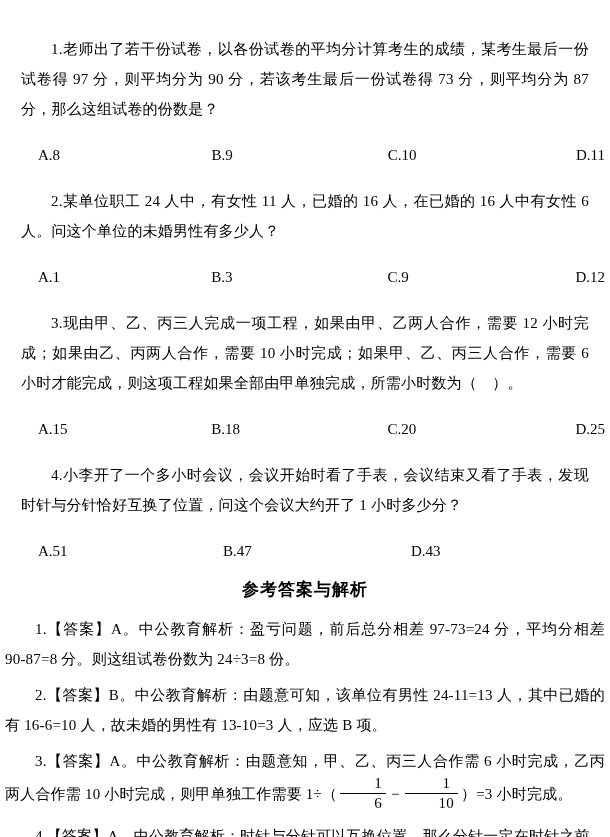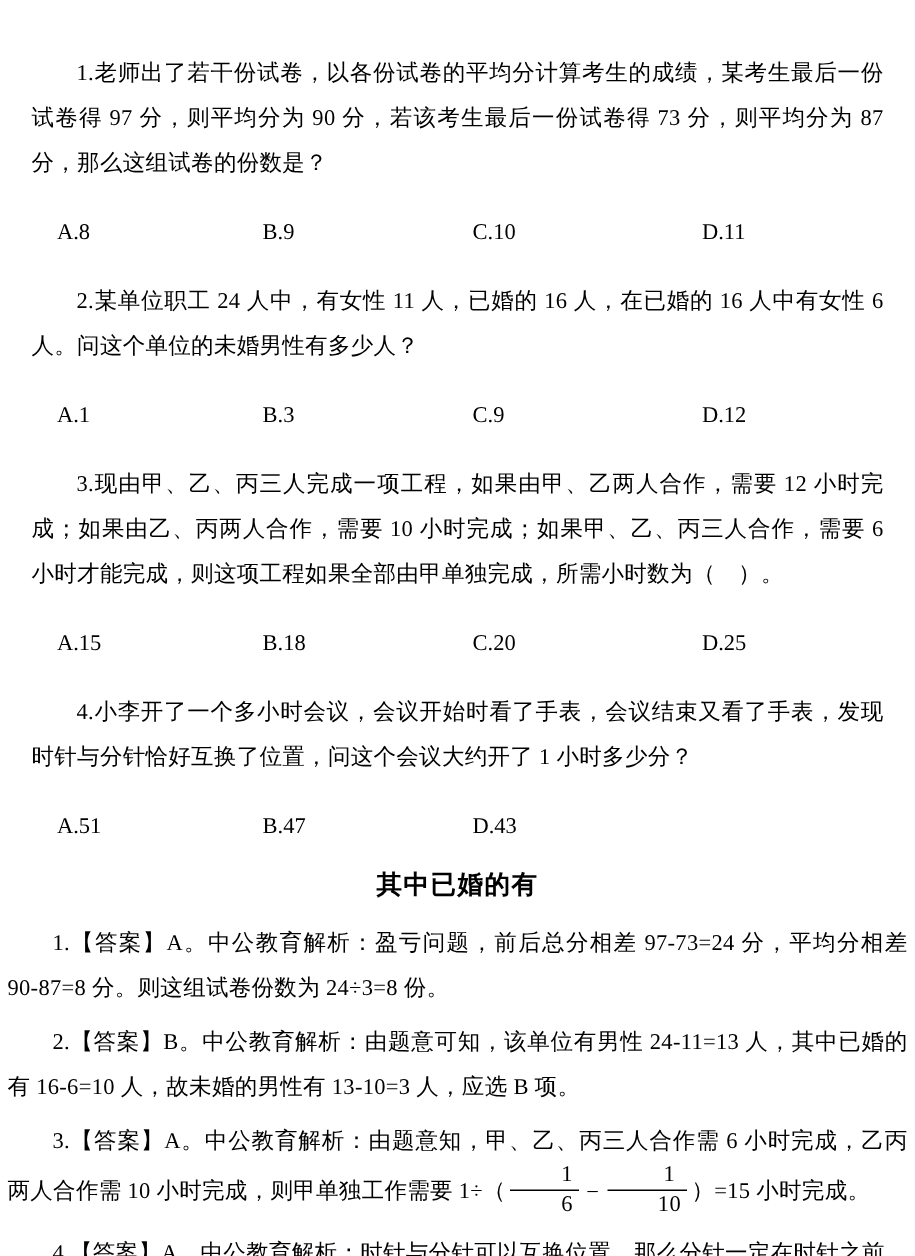--- a/index.html
+++ b/index.html
@@ -24,20 +24,21 @@
     text-indent: 2em;
     text-align: justify;
     letter-spacing: 0.2px;
   }
   .options {
     display: flex;
     align-items: baseline;
     padding-left: 33px;
     margin: 2px 0 2px 0;
     height: 30px;
+    gap: 48px;
   }
   .opt { display: inline-block; }
   .opt.a { width: 137px; }
   .opt.b { width: 140px; }
   .opt.c { width: 153px; }
   .opt.d { flex: 1; }
   .answers-heading {
     text-align: center;
     font-weight: bold;
     font-size: 17px;
@@ -107,29 +108,29 @@
 
   <section>
     <p class="para"><span>4.</span><span>小李开了一个多小时会议，会议开始时看了手表，会议结束又看了手表，发现时针与分针恰好互换了位置，问这个会议大约开了 1 小时多少分？</span></p>
     <div class="options">
       <span class="opt a">A.51</span>
       <span class="opt b">B.47</span>
       <span class="opt d">D.43</span>
     </div>
   </section>
 
-  <h2 class="answers-heading">其中已婚的有</h2>
+  <h2 class="answers-heading">参考答案与解析</h2>
 
   <p class="para answer">1.【答案】A。中公教育解析：盈亏问题，前后总分相差 97-73=24 分，平均分相差 90-87=8 分。则这组试卷份数为 24÷3=8 份。</p>
 
   <p class="para answer">2.【答案】B。中公教育解析：由题意可知，该单位有男性 24-11=13 人，其中已婚的有 16-6=10 人，故未婚的男性有 13-10=3 人，应选 B 项。</p>
 
   <p class="para answer"><span>3.【答案】A。中公教育解析：由题意知，甲、乙、丙三人合作需 6 小时完成，乙丙两人合作需 10 小时完成，则甲单独工作需要 1÷（</span><span class="frac">
         <span class="num">1</span>
         <span class="den">6</span>
       </span><span class="op">−</span><span class="frac">
         <span class="num">1</span>
         <span class="den">10</span>
-      </span><span>）=15 小时完成。</span></p>
+      </span><span>）=3 小时完成。</span></p>
 
   <p class="para answer">4.【答案】A。中公教育解析：时针与分针可以互换位置，那么分针一定在时针之前。经过一个多小时之后,时针走过一个小角度到达分针的位置,分针走过差一点 2 圈的角度,到达时针的位置,此时分针与时针在相同的时间内共同走过 2 圈的角度,相当于一个相遇问题。时针每分钟走过 0.5°角，分针每分钟走过 6°角，故时针和分针用了 720÷（0.5+6）≈111 分钟=1 小时 51 分走过 2 圈的路程。</p>
 
 </main>
 
 </body></html>

